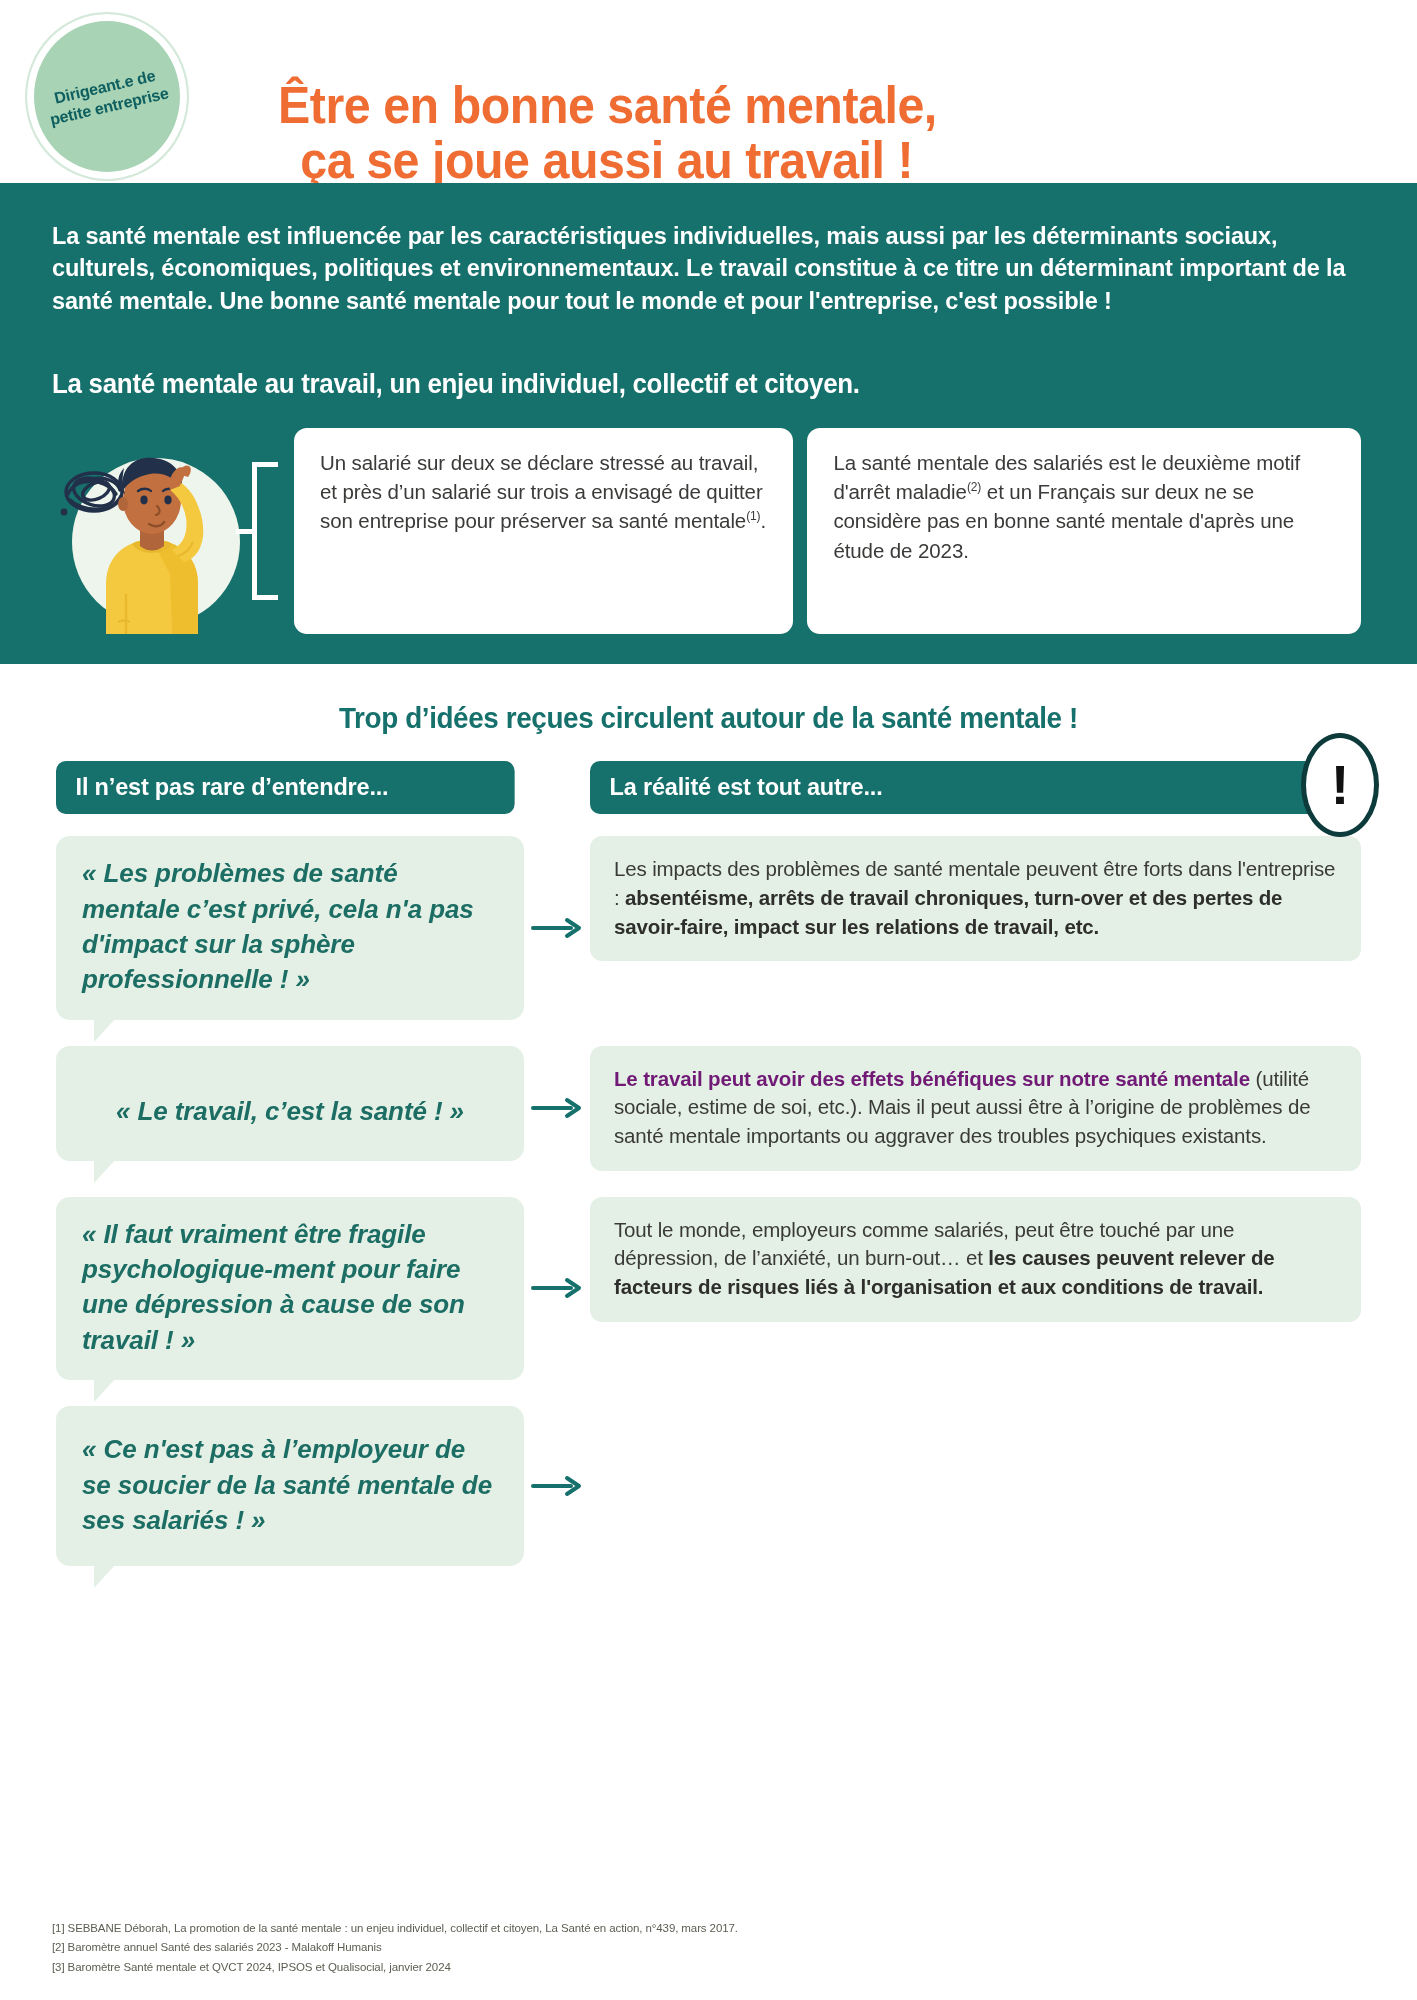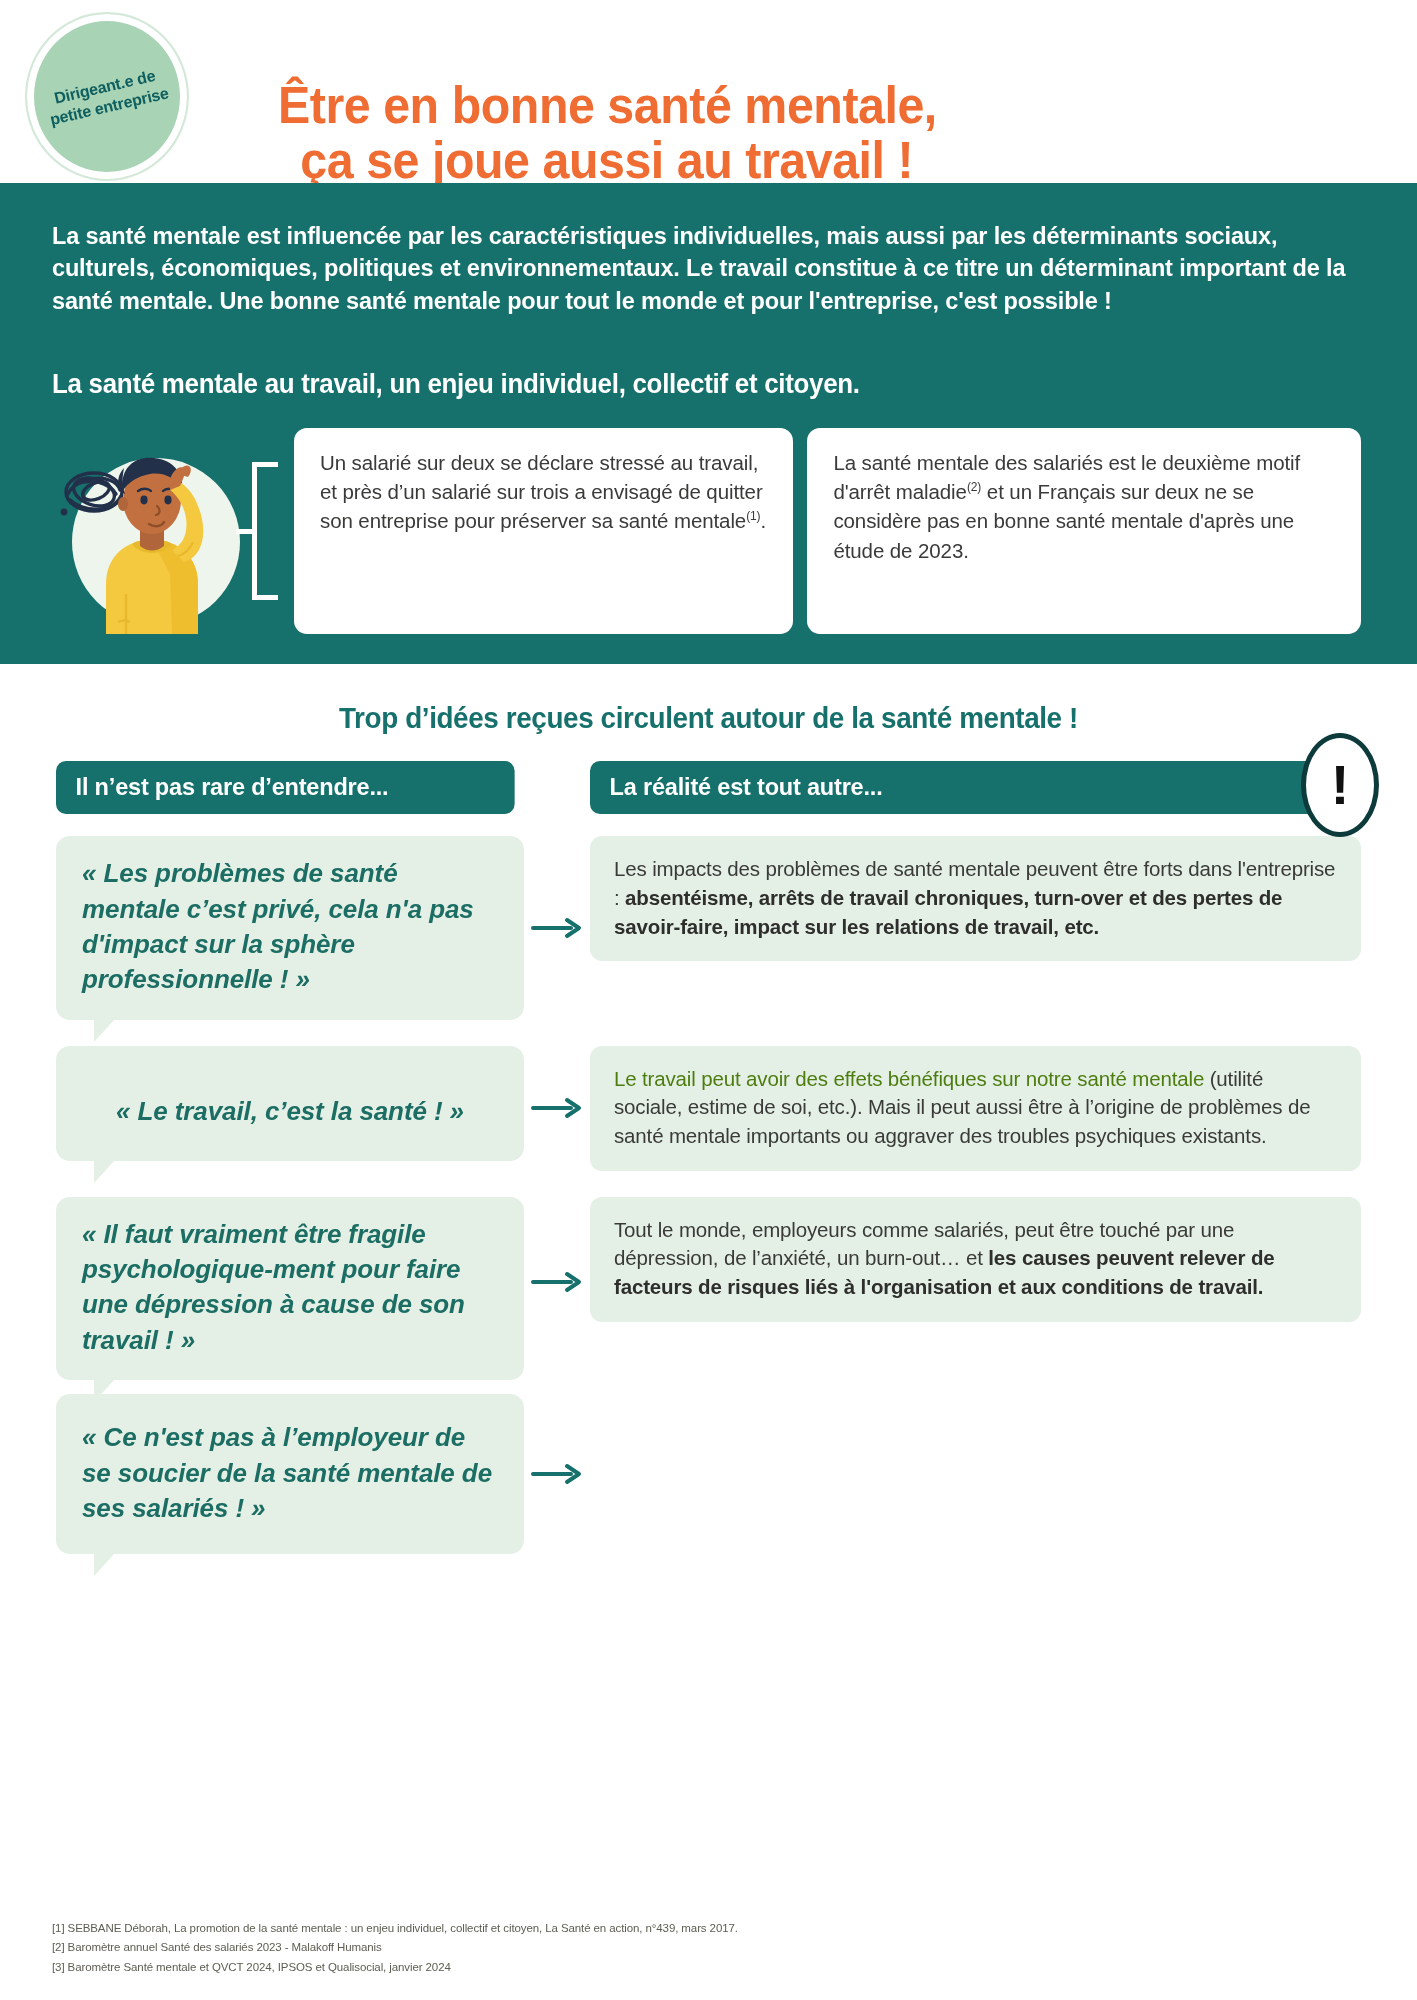--- a/index.html
+++ b/index.html
@@ -171,21 +171,21 @@
     background:#e4f0e6;
     border-radius:12px;
     padding:19px 24px 20px 24px;
     color:#3a3a38;
     font-size:20.5px;
     line-height:1.4;
     letter-spacing:-0.15px;
     box-sizing:border-box;
   }
   .answer b{font-weight:bold;color:#2e2e2c;text-align:center;}
-  .answer .grn{color:#4d7c0f;font-weight:normal;}
+  .answer .grn{color:#701a75;font-weight:bold;}
   .answer sup{font-size:12px;}
 
   
   .grid{
     display:grid;
     grid-template-columns:468px 66px 1fr;
     column-gap:0;
   }
   .grid > .cell{min-width:0;}
 
@@ -335,21 +335,21 @@
         <path d="M2 11 H40" stroke="#16706b" stroke-width="4" stroke-linecap="round" fill="none"></path>
         <path d="M36 3 L48 11 L36 19" stroke="#16706b" stroke-width="4" stroke-linecap="round" stroke-linejoin="round" fill="none"></path>
       </svg>
     </div>
     <div class="cell" style="padding-bottom:26px;">
       <div class="answer">
         <span class="grn">Le travail peut avoir des effets bénéfiques sur notre santé mentale</span><span> (utilité sociale, estime de soi, etc.). Mais il peut aussi être à l’origine de problèmes de santé mentale importants ou aggraver des troubles psychiques existants.</span>
       </div>
     </div>
 
-    <div class="cell" style="padding-bottom:14px;">
+    <div class="cell" style="padding-bottom:26px;">
       <div class="bubble" style="min-height:104px;">« Il faut vraiment être fragile psychologique-ment pour faire une dépression à cause de son travail ! »</div>
     </div>
     <div class="cell arrow" style="padding-bottom:26px;">
       <svg width="52" height="22" viewBox="0 0 52 22" aria-hidden="true">
         <path d="M2 11 H40" stroke="#16706b" stroke-width="4" stroke-linecap="round" fill="none"></path>
         <path d="M36 3 L48 11 L36 19" stroke="#16706b" stroke-width="4" stroke-linecap="round" stroke-linejoin="round" fill="none"></path>
       </svg>
     </div>
     <div class="cell" style="padding-bottom:26px;">
       <div class="answer">

